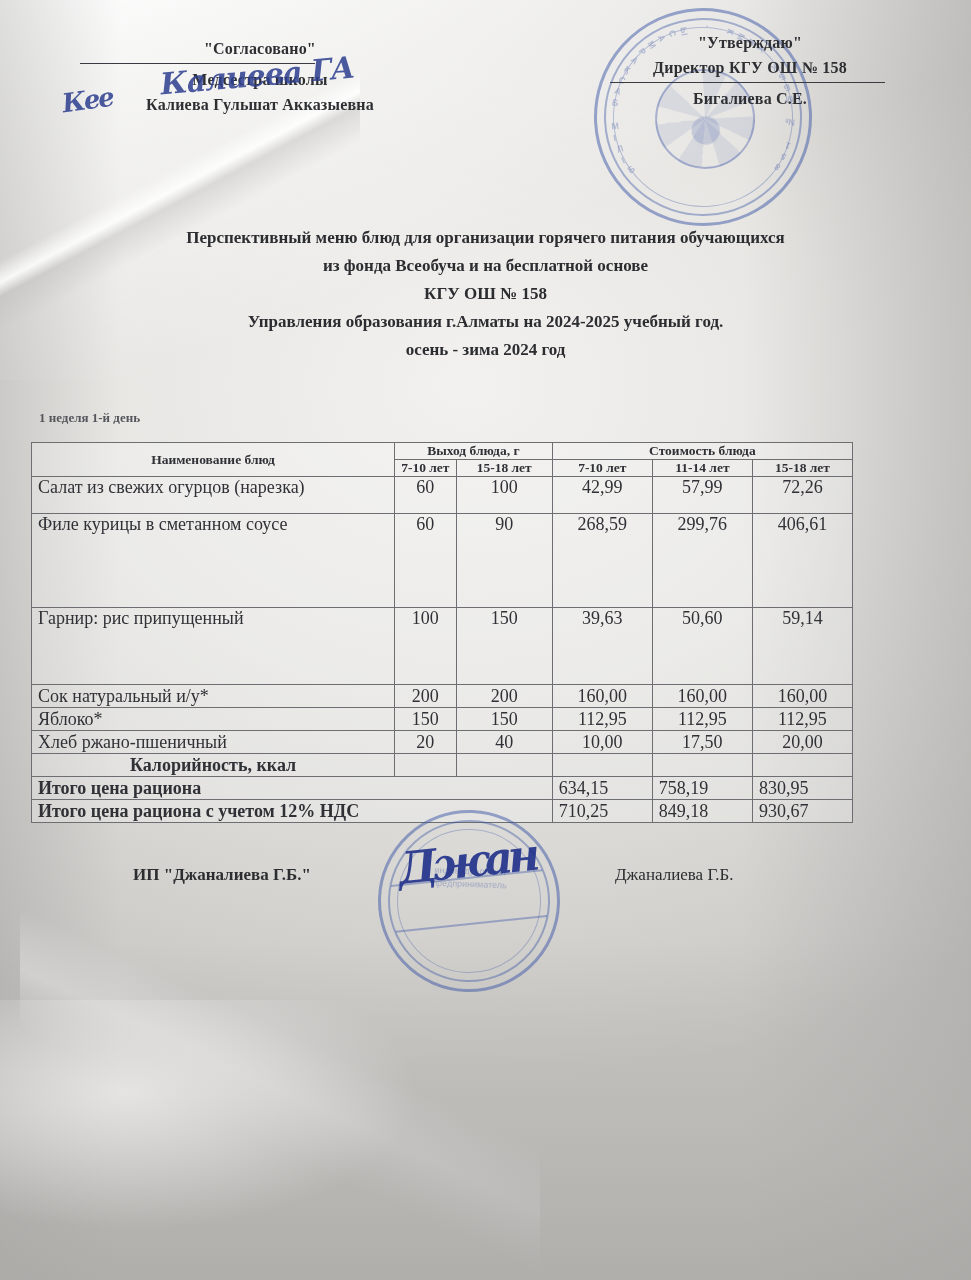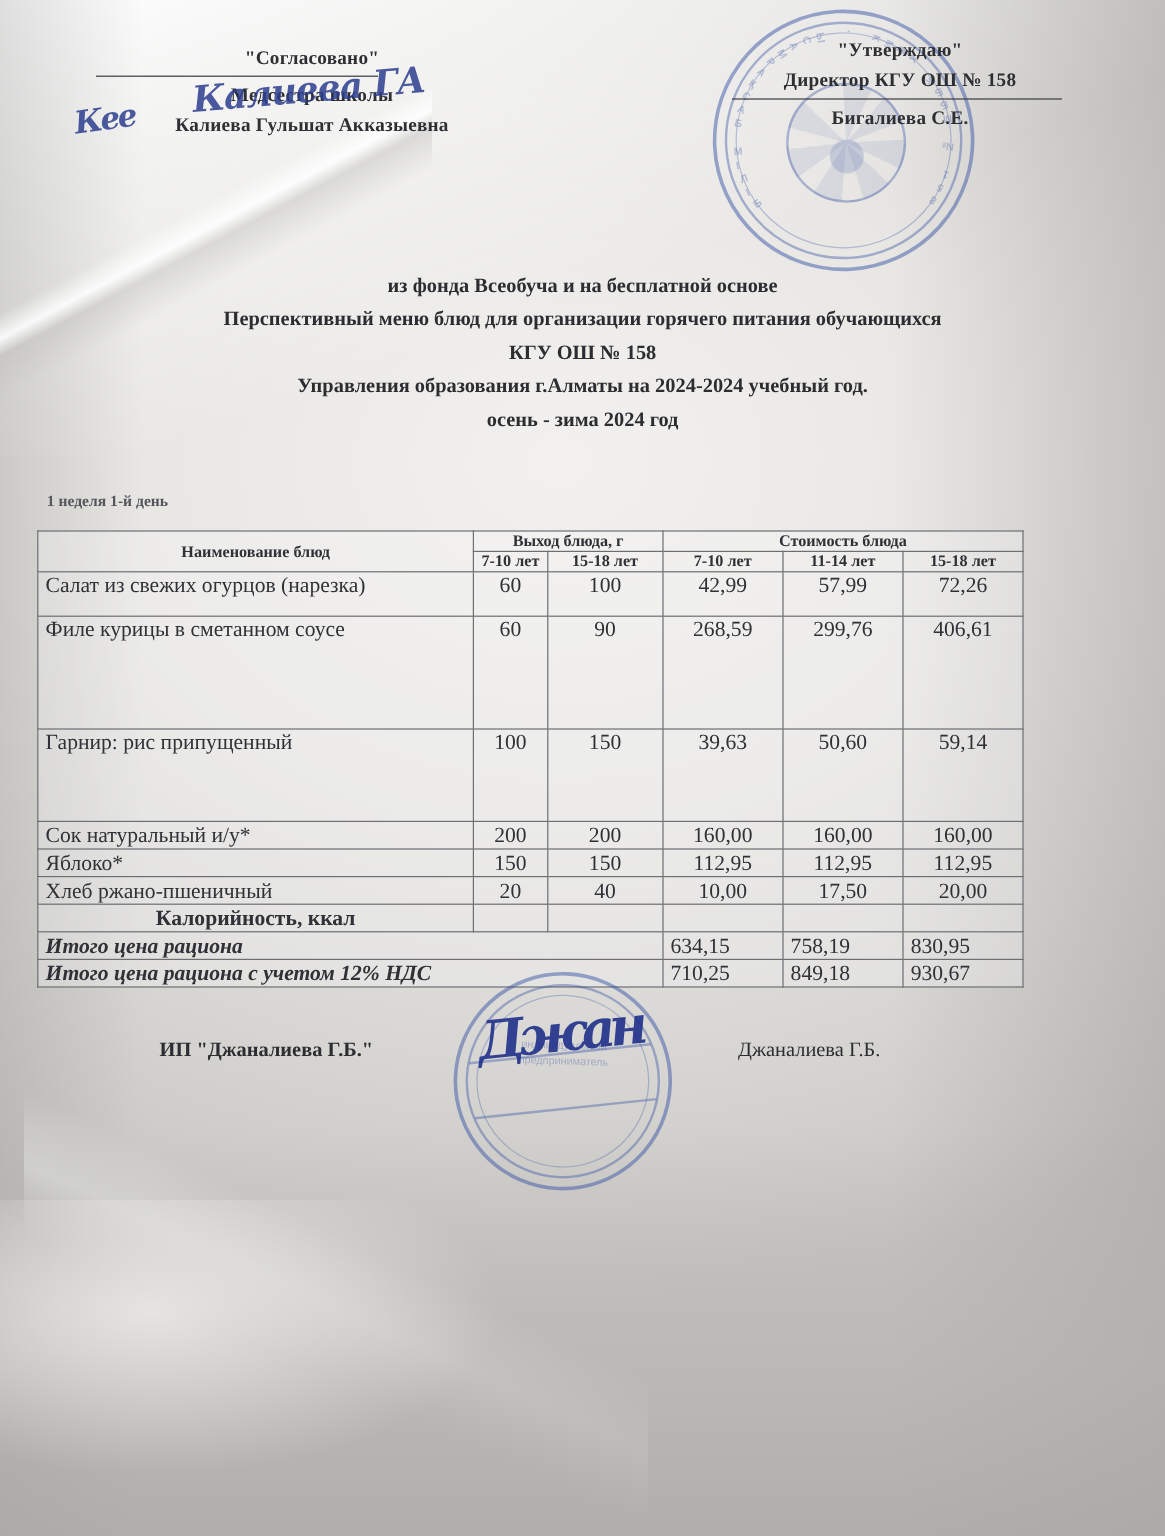--- a/index.html
+++ b/index.html
@@ -163,21 +163,21 @@
     vertical-align:middle;
   }
   th.colname{font-size:14px;}
   td.dish{text-align:left;vertical-align:top;padding-top:3px;font-size:13.5px;}
   td.num{text-align:center;vertical-align:top;padding-top:3px;}
   tr.tall-1 td{height:36px;}
   tr.tall-2 td{height:93px;}
   tr.tall-3 td{height:76px;}
   tr.short td{height:20px;padding-top:1px;}
   tr.total td{height:21px;padding-top:1px;}
-  td.total-label{font-style:italic;font-weight:bold;font-size:13.5px;text-align:left;}
+  td.total-label{font-weight:bold;font-size:13.5px;text-align:left;}
   td.total-val{text-align:left;font-weight:normal;padding-right:7px;vertical-align:middle;}
   td.kcal-label{font-weight:bold;font-size:13.5px;text-align:center;}
 
   
   .foot-left{
     position:absolute;left:133px;top:865px;
     font-weight:bold;font-size:17px;color:#2c2d31;
   }
   .foot-right{
     position:absolute;left:615px;top:865px;
@@ -247,24 +247,24 @@
   <div class="handwrite" id="hw-small">Кее</div>
 
   <div class="hdr-right">
     <div class="hdr-line">"Утверждаю"</div>
     <div class="hdr-line">Директор КГУ ОШ № 158</div>
     <div class="sigline r"></div>
     <div class="hdr-line">Бигалиева С.Е.</div>
   </div>
 
   <div class="title">
+    <div>Перспективный меню блюд для организации горячего питания обучающихся</div>
     <div>из фонда Всеобуча и на бесплатной основе</div>
-    <div>Перспективный меню блюд для организации горячего питания обучающихся</div>
     <div>КГУ ОШ № 158</div>
-    <div>Управления образования г.Алматы на 2024-2024 учебный год.</div>
+    <div>Управления образования г.Алматы на 2024-2025 учебный год.</div>
     <div>осень - зима  2024 год</div>
   </div>
 
   <div class="week-label">1 неделя 1-й день</div>
 
   <table class="menu">
     <colgroup>
       <col style="width:399px">
         <col style="width:65px">
         <col style="width:105px">

